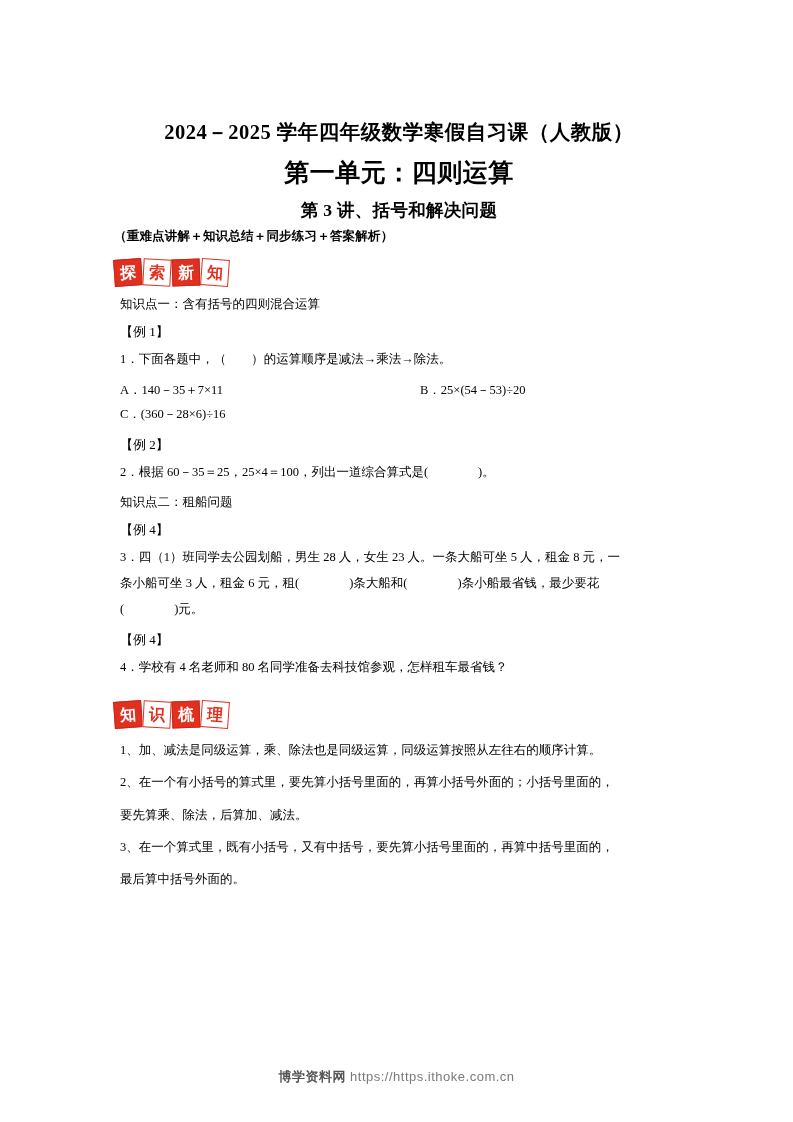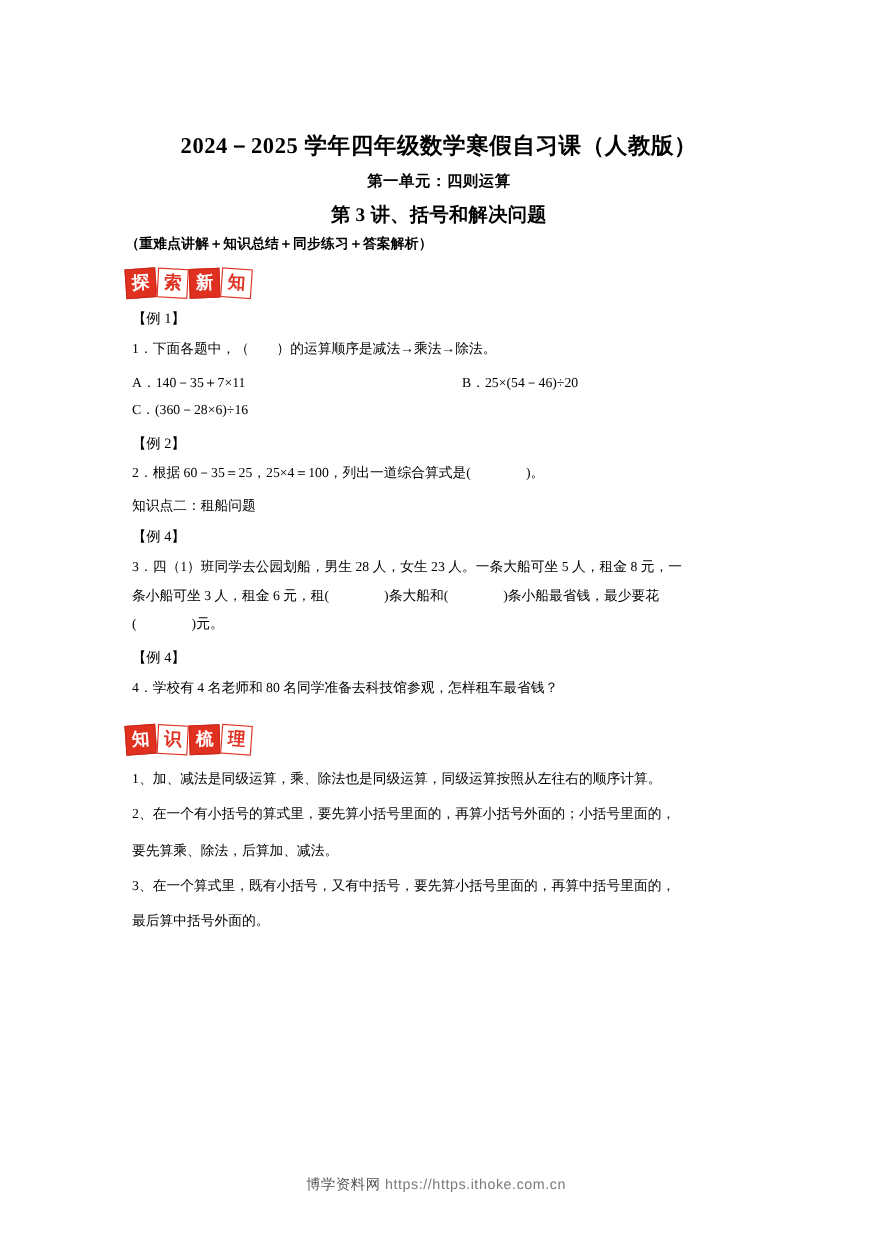--- a/index.html
+++ b/index.html
@@ -31,21 +31,21 @@
     text-align: center;
     font-weight: bold;
     font-family: "Liberation Serif", serif;
   }
   .title-1 {
     font-size: 20.5px;
     letter-spacing: 0.5px;
     margin-bottom: 10px;
   }
   .title-2 {
-    font-size: 14px;
+    font-size: 25px;
     letter-spacing: 0.5px;
     margin-bottom: 9px;
   }
   .title-3 {
     font-size: 17.5px;
     letter-spacing: 0.3px;
     margin-bottom: 6px;
   }
   .subtitle {
     text-align: left;
@@ -148,21 +148,21 @@
     position: absolute;
     left: 0;
     top: 1068px;
     width: 793px;
     text-align: center;
     font-size: 13px;
     color: #7a7a7a;
     font-family: "Liberation Sans", sans-serif;
     letter-spacing: 0.5px;
   }
-  .footer-watermark .wm-name { color: #555; font-weight: normal; }
+  .footer-watermark .wm-name { color: #555; font-weight: bold; }
   .footer-page {
     position: absolute;
     left: 0;
     top: 1148px;
     width: 793px;
     text-align: center;
     font-size: 10.5px;
     color: #4a4a4a;
     font-family: "Liberation Serif", serif;
   }
@@ -179,29 +179,30 @@
     <div class="title-3">第 3 讲、括号和解决问题</div>
     <div class="subtitle">（重难点讲解＋知识总结＋同步练习＋答案解析）</div>
 
     <div class="sec-header">
       <span class="sec-box red tilt-a">探</span>
       <span class="sec-box white tilt-b">索</span>
       <span class="sec-box red tilt-c">新</span>
       <span class="sec-box white tilt-d">知</span>
     </div>
 
+    <div class="kp">知识点一：含有括号的四则混合运算</div>
 
     <div class="ex-label">【例 1】</div>
 
     <div class="q">1．下面各题中，（　　）的运算顺序是减法→乘法→除法。</div>
 
     <div class="opts">
       <div class="opt-row">
         <span class="opt-a mth">A．140－35＋7×11</span>
-        <span class="mth">B．25×(54－46)÷20</span>
+        <span class="mth">B．25×(54－53)÷20</span>
       </div>
       <div class="opt-row">
         <span class="opt-a mth">C．(360－28×6)÷16</span>
       </div>
     </div>
 
     <div class="ex-label">【例 2】</div>
 
     <div class="q">2．根据 60－35＝25，25×4＝100，列出一道综合算式是(　　　　)。</div>
 

